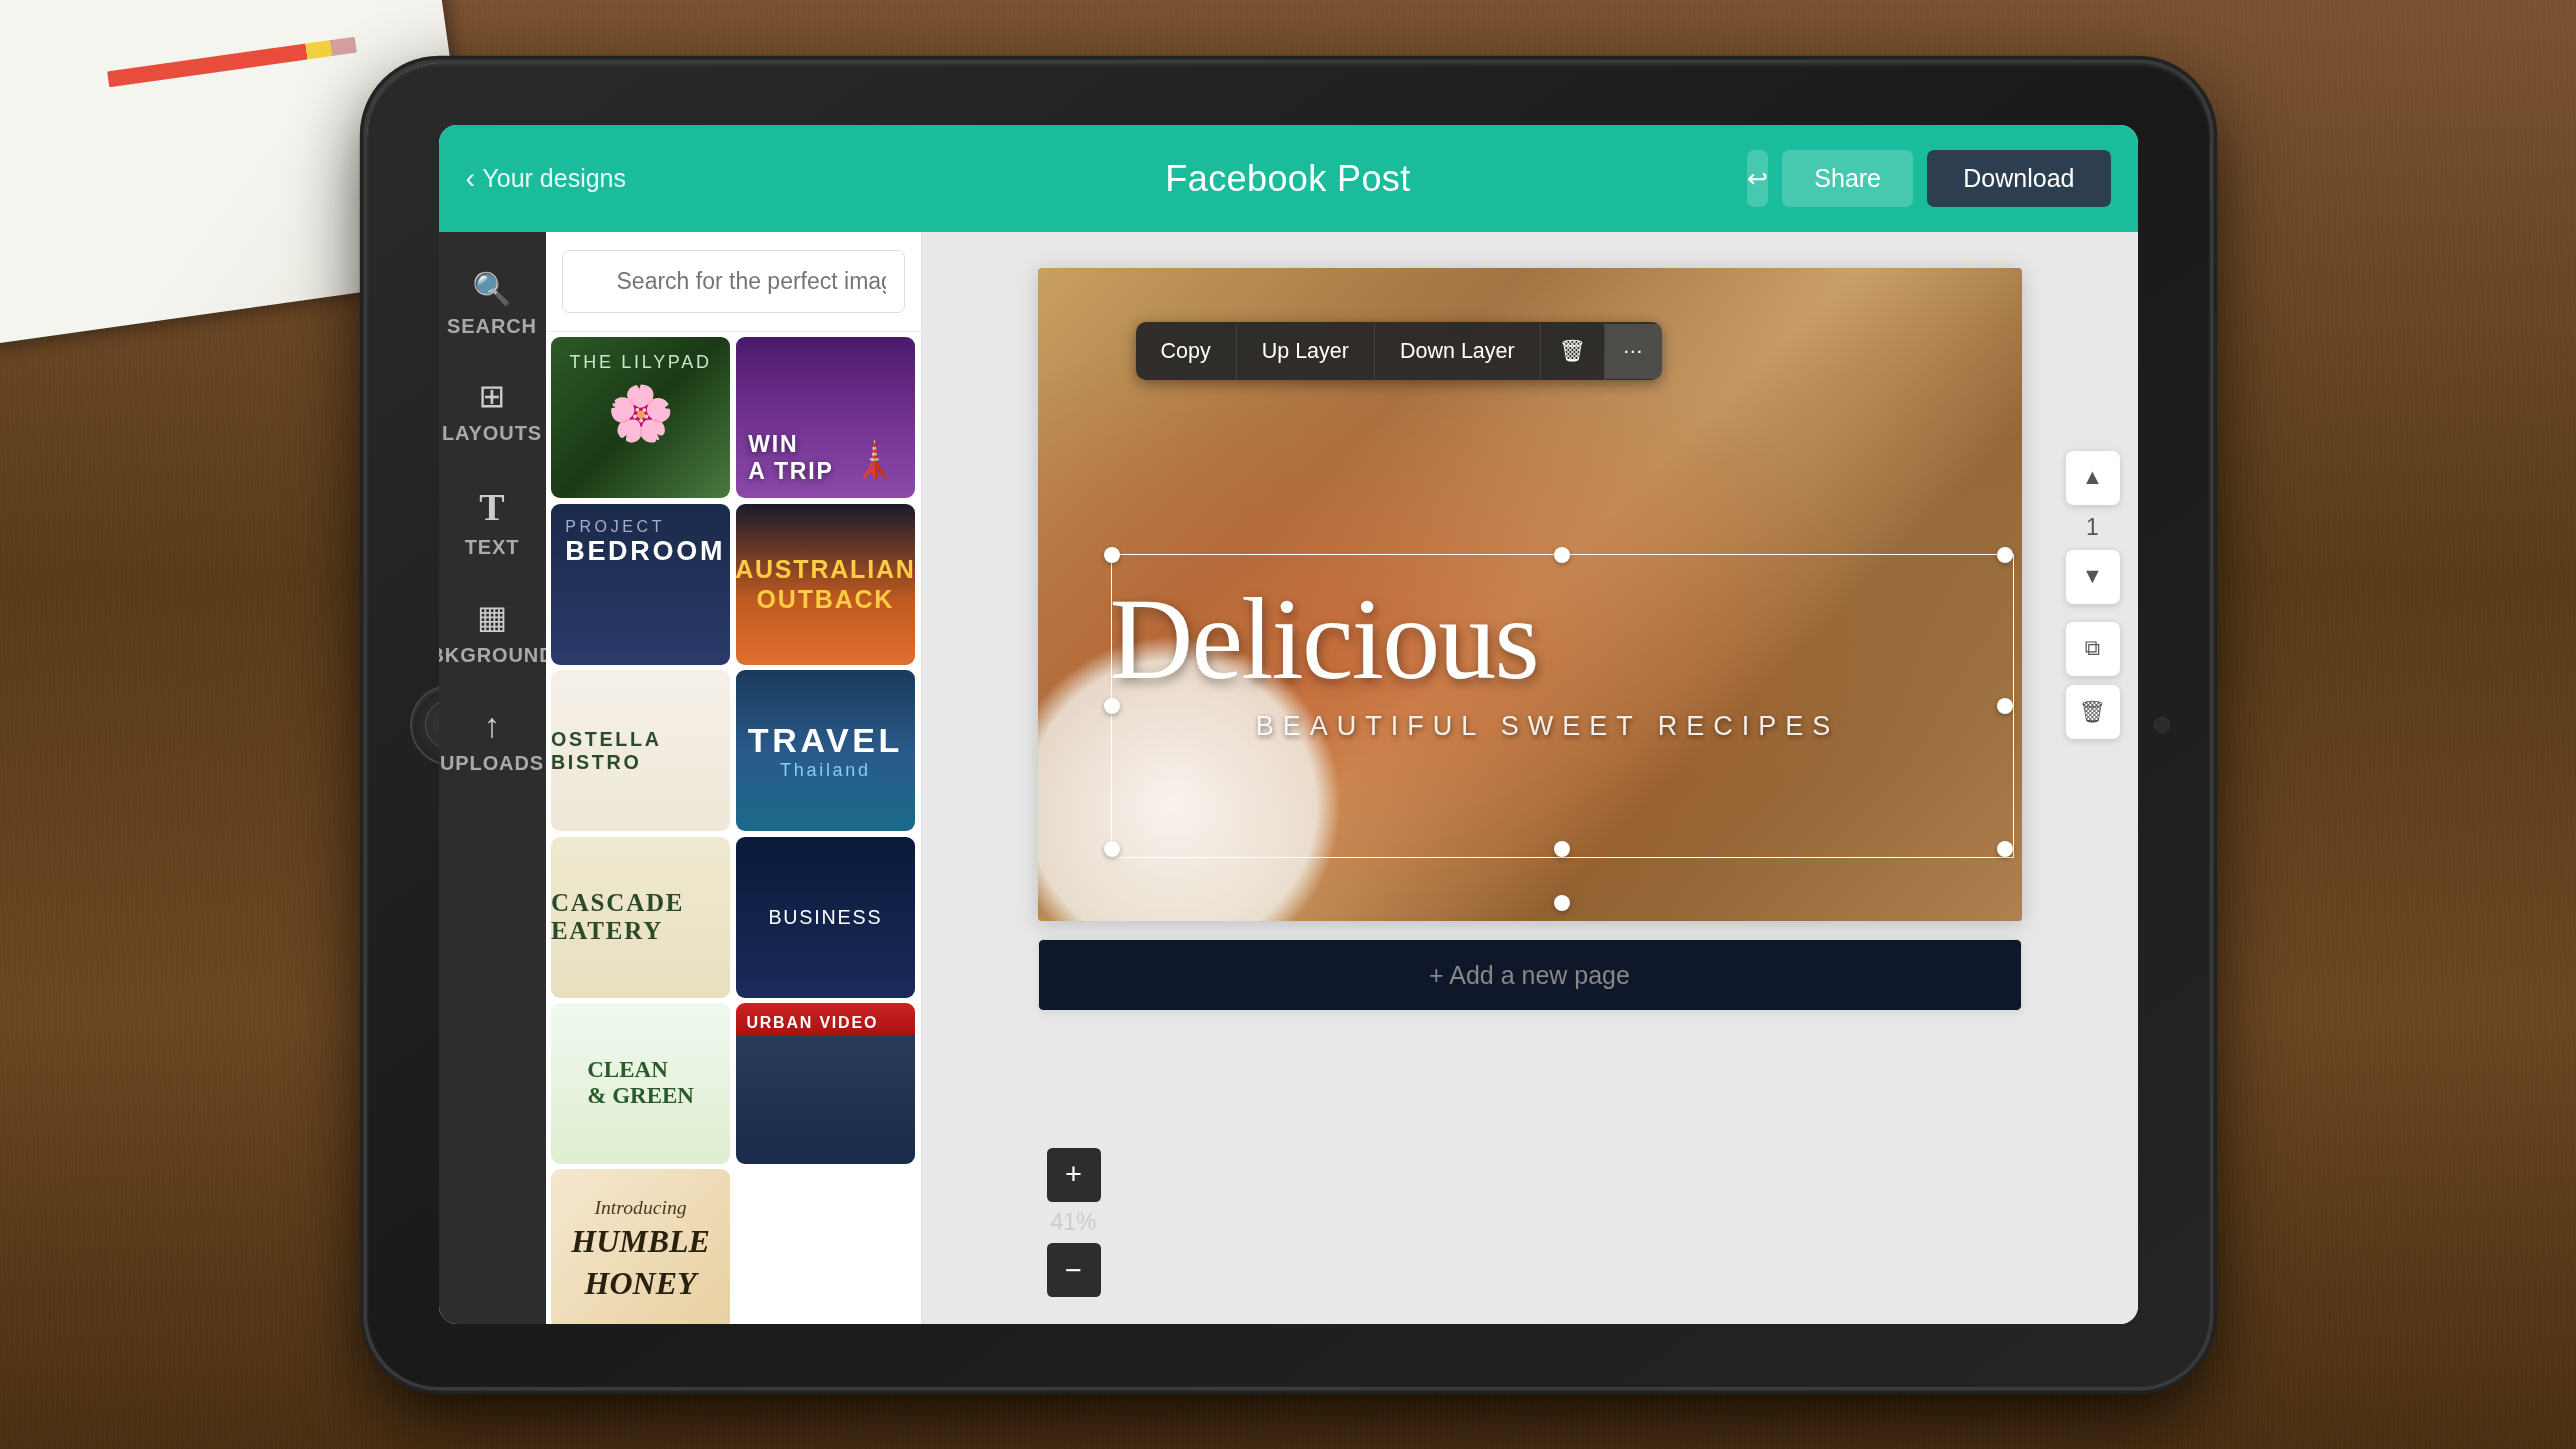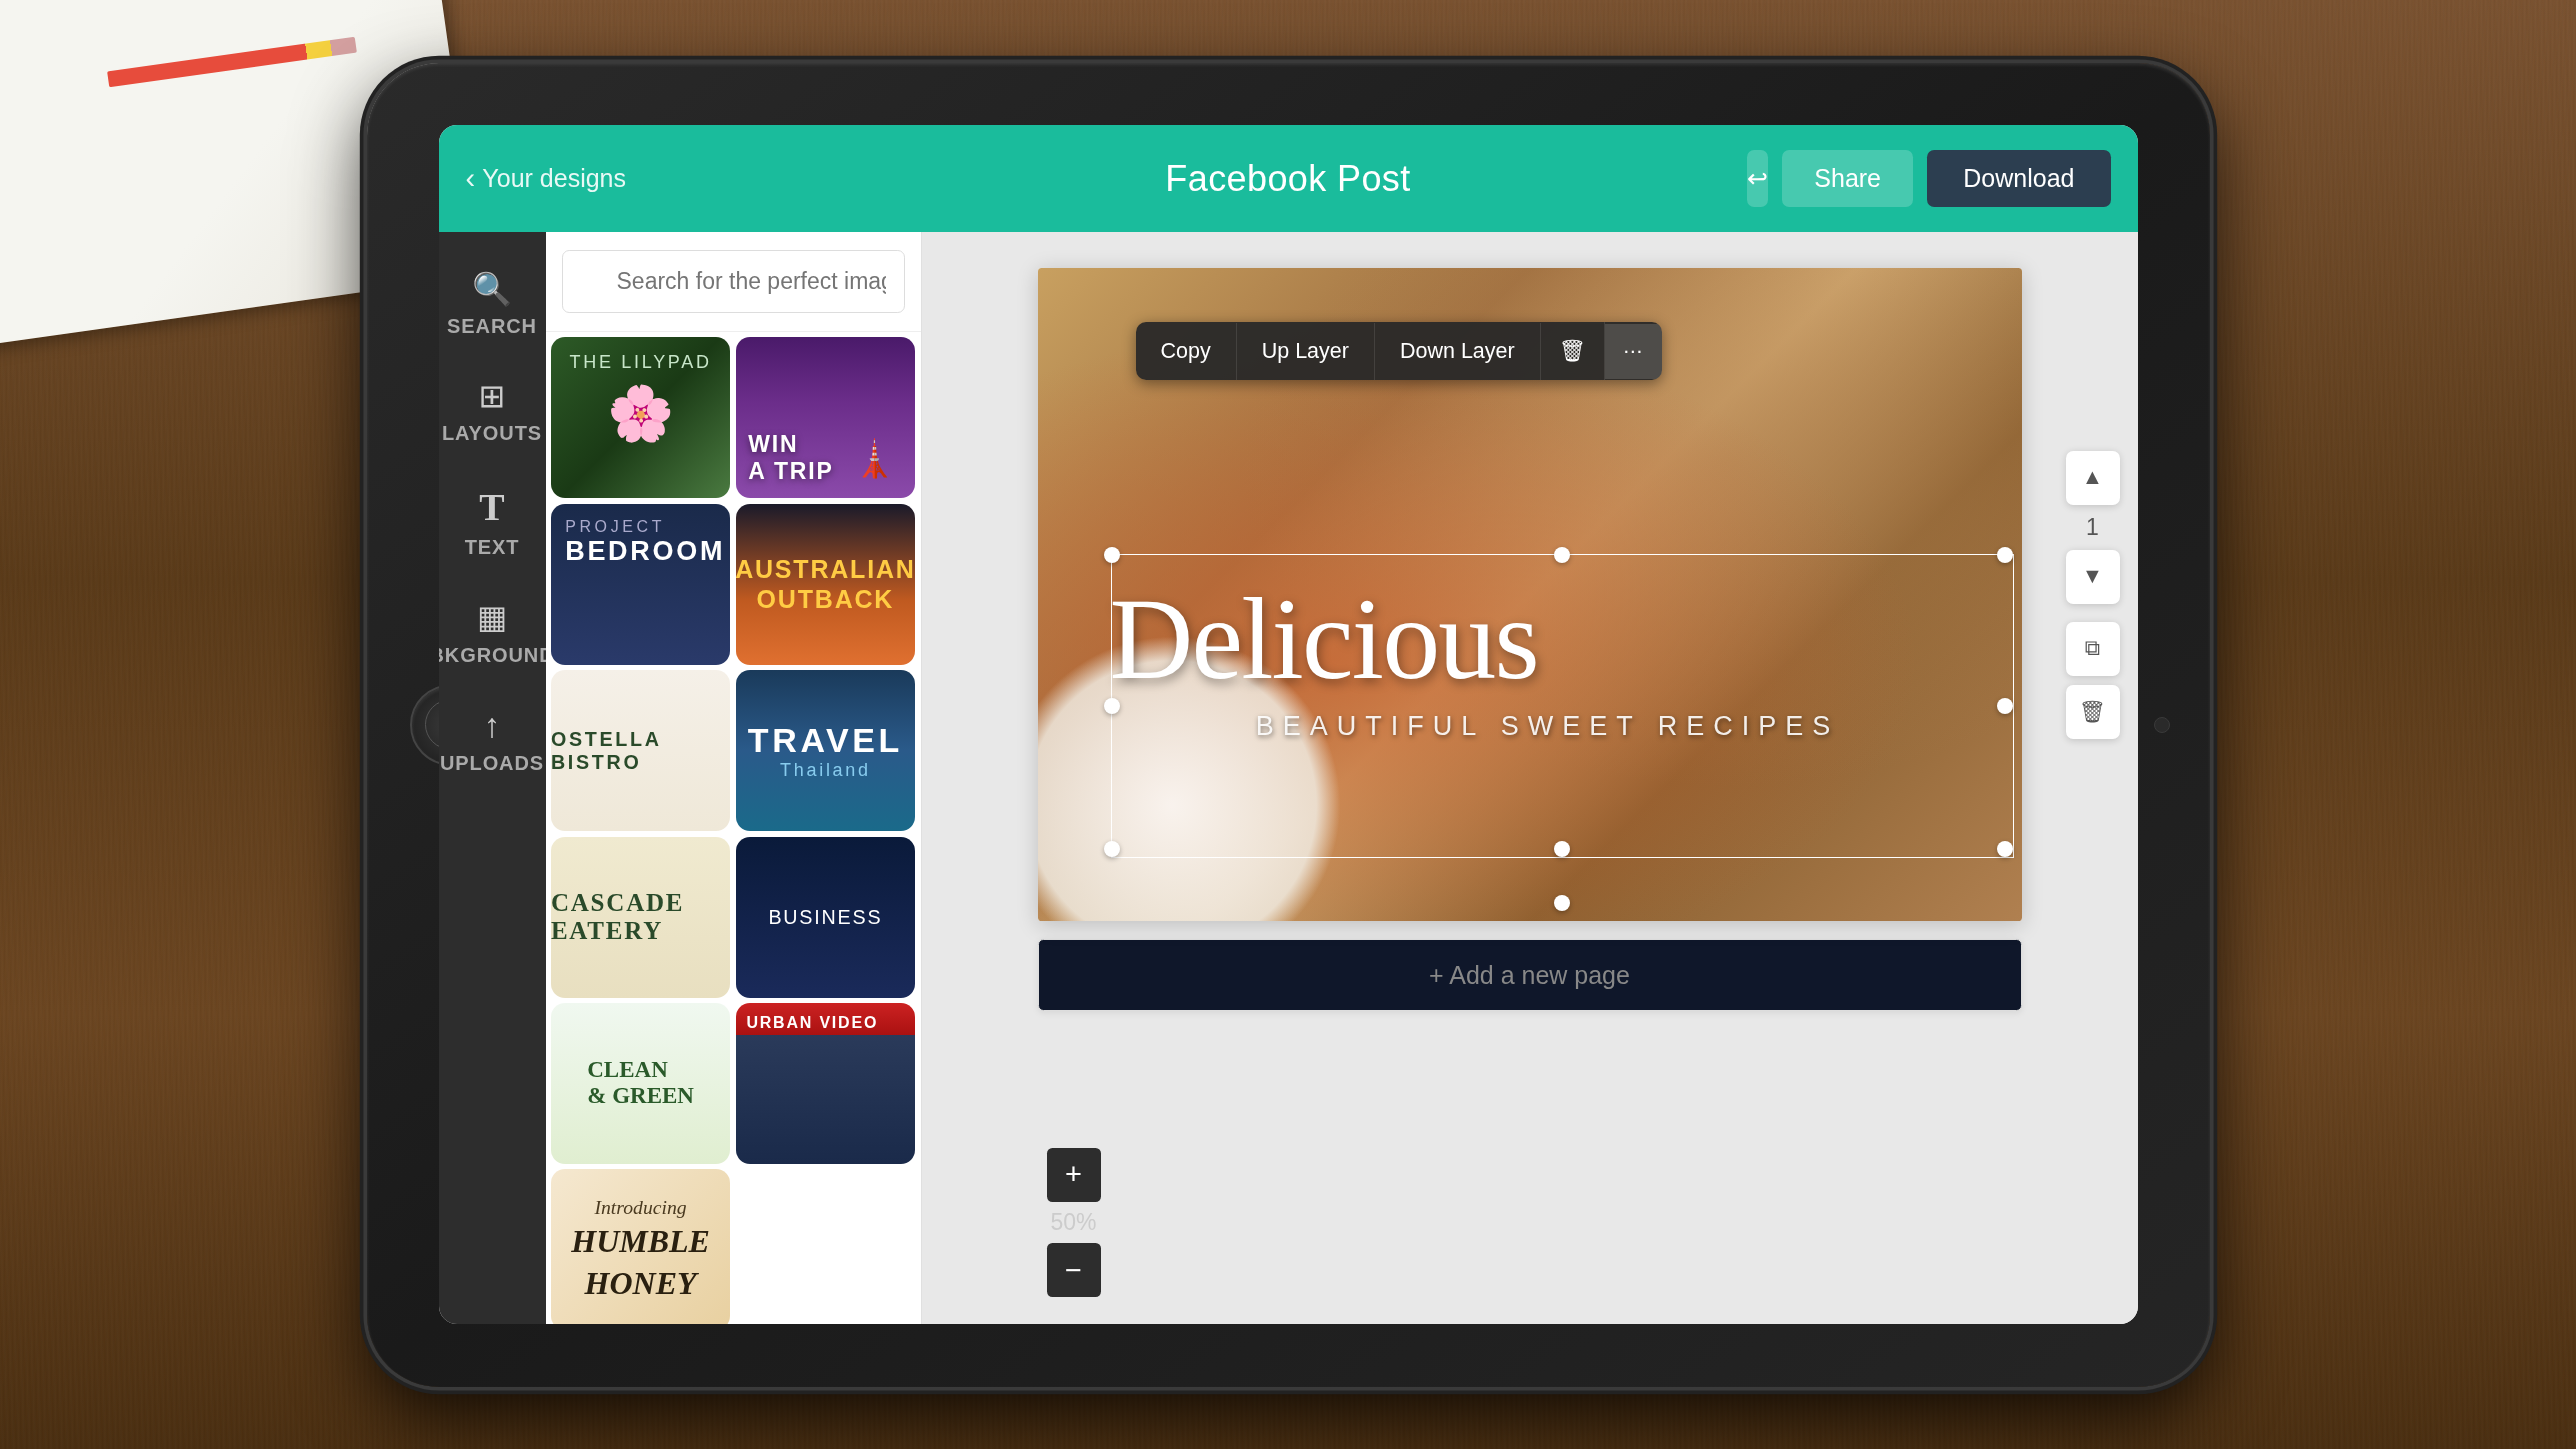--- a/index.html
+++ b/index.html
@@ -288,21 +288,21 @@
 
     .templates-grid {
       flex: 1;
       overflow-y: auto;
       display: grid;
       grid-template-columns: 1fr 1fr;
       gap: 5.4px;
       padding: 5.4px;
     }
     .template-card {
-      border-radius: 14px;
+      border-radius: 9px;
       overflow: hidden;
       cursor: pointer;
       height: 161px;
       position: relative;
       flex-shrink: 0;
     }
 
     
     .tpl-lilypad {
       background: linear-gradient(135deg, #2d5a27 0%, #1a3a15 50%, #4a7a40 100%);
@@ -817,21 +817,21 @@
               <span class="tpl-humble-text"><em>Introducing</em><br><span class="tpl-humble-big">HUMBLE<br>HONEY</span></span>
             </div>
 
           </div>
         </div>
 
         <div class="canvas-area">
 
           <div class="zoom-controls" style="position:absolute;left:107px;bottom:27px;z-index:20;display:flex;flex-direction:column;align-items:center;gap:3.6px;">
             <button class="zoom-btn">+</button>
-            <span class="zoom-value">50%</span>
+            <span class="zoom-value">41%</span>
             <button class="zoom-btn">−</button>
           </div>
 
           <div style="position:relative;">
             <div class="design-canvas">
 
               <div class="canvas-bg"></div>
 
               <div class="plate"></div>
 

